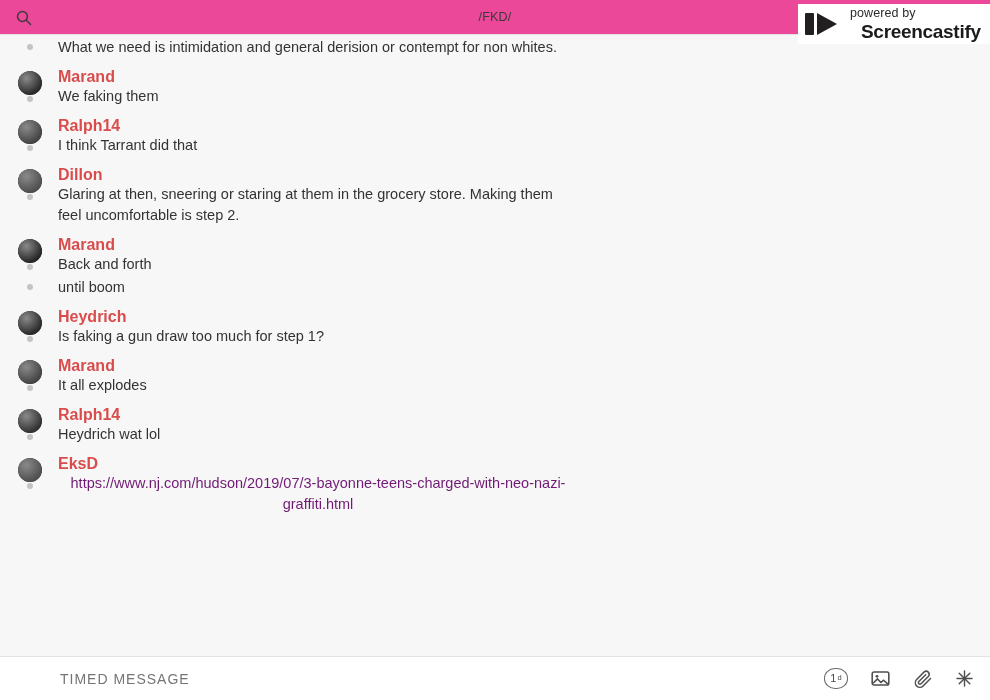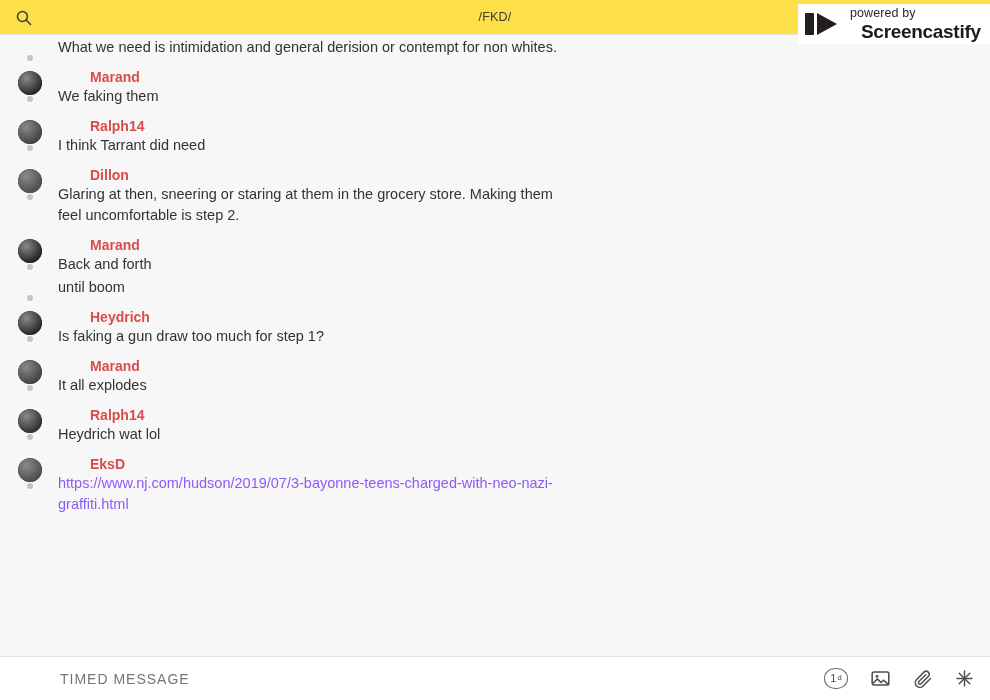--- a/index.html
+++ b/index.html
@@ -21,21 +21,21 @@
     display: flex;
     flex-direction: column;
     background: #f7f7f7;
   }
 
   
   .topbar {
     position: relative;
     height: 34px;
     min-height: 34px;
-    background: #fde047;
+    background: #ec4899;
     border-bottom: 1px solid #e4e4e4;
     display: flex;
     align-items: center;
     padding: 0 10px;
     z-index: 5;
   }
   .topbar .search-btn {
     width: 26px;
     height: 26px;
     display: flex;
@@ -141,21 +141,20 @@
     padding: 0 0 0 0;
     position: relative;
   }
   .msg {
     display: flex;
     padding: 0 16px 0 14px;
     box-sizing: border-box;
   }
   .msg.grouped {
     margin-top: 2px;
-    align-items: center;
   }
   .msg.first {
     margin-top: 12px;
   }
   .gutter {
     width: 44px;
     flex: 0 0 44px;
     position: relative;
   }
   .avatar {
@@ -180,37 +179,37 @@
     background: #c4c4c4;
     position: absolute;
     left: 13px;
     top: 9px;
   }
   .body {
     flex: 1 1 auto;
     min-width: 0;
   }
   .author {
-    font-size: 14px;
+    font-size: 16px;
     font-weight: bold;
     color: #d94c4c;
     line-height: 14px;
     margin-bottom: 2px;
-    margin-left: 32px;
   }
   .text {
     font-size: 14.5px;
     line-height: 21px;
     color: #333333;
     white-space: pre-wrap;
     word-wrap: break-word;
     max-width: 520px;
   }
   .text.link {
-    color: #8b5cf6;
+    color: #701a75;
+    text-align: center;
   }
 
   
   .composer {
     height: 44px;
     min-height: 44px;
     background: #ffffff;
     border-top: 1px solid #e2e2e2;
     display: flex;
     align-items: center;
@@ -325,21 +324,21 @@
       </div>
       <div class="msg first">
         <div class="gutter">
           <div class="avatar">
             <div class="a-in" style="background: radial-gradient(circle at 35% 30%, rgb(138, 138, 138) 0%, rgb(69, 69, 69) 70%);"></div>
           </div>
           <div class="dot" style="top: 26px;"></div>
         </div>
         <div class="body">
           <div class="author">Ralph14</div>
-          <div class="text">I think Tarrant did need</div>
+          <div class="text">I think Tarrant did that</div>
         </div>
       </div>
       <div class="msg first">
         <div class="gutter">
           <div class="avatar">
             <div class="a-in" style="background: radial-gradient(circle at 35% 30%, rgb(138, 138, 138) 0%, rgb(80, 80, 80) 70%);"></div>
           </div>
           <div class="dot" style="top: 26px;"></div>
         </div>
         <div class="body">

